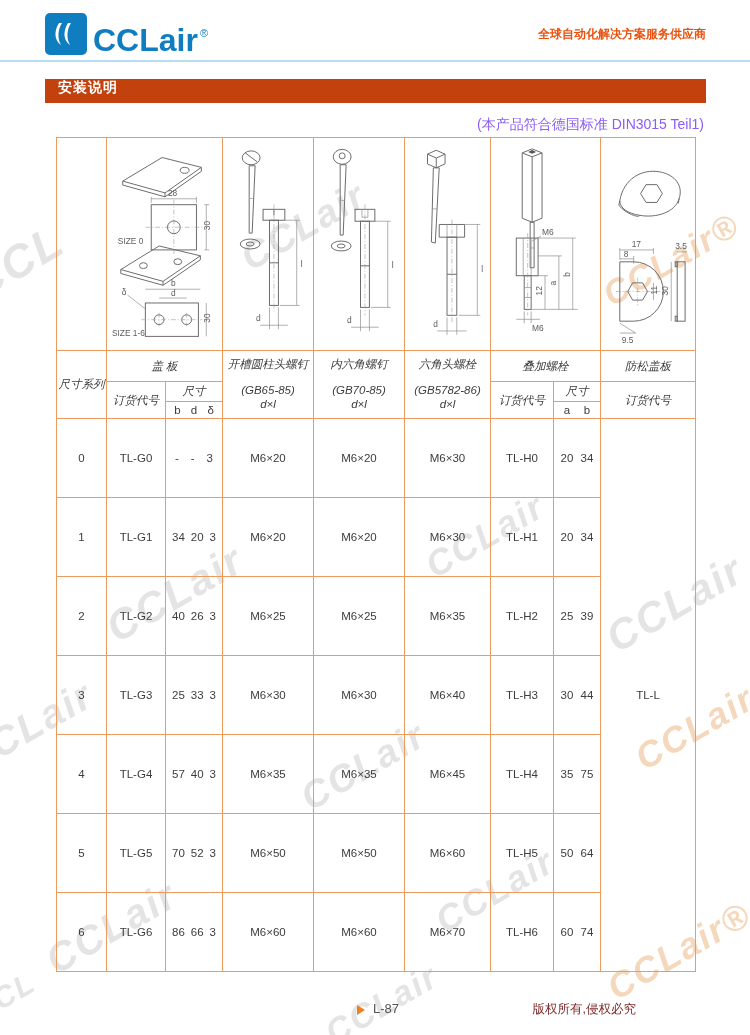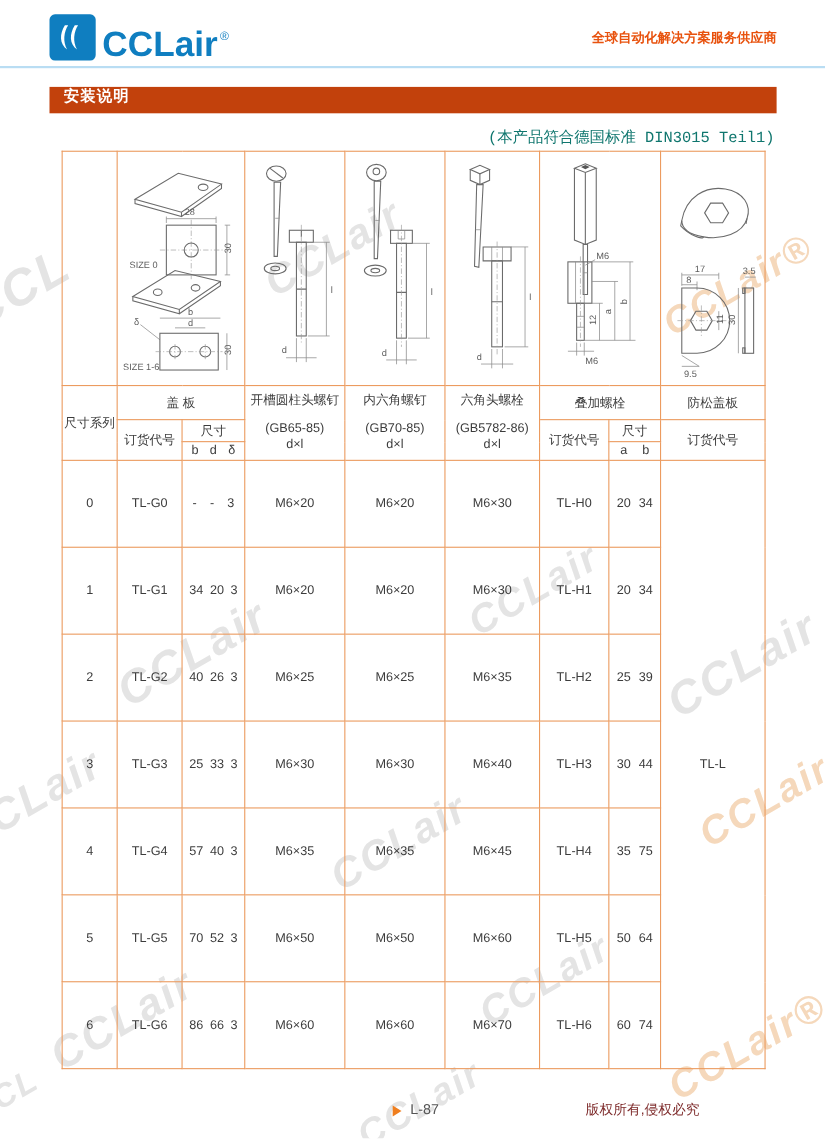--- a/index.html
+++ b/index.html
@@ -18,29 +18,29 @@
             align-items:center;justify-content:center;}
   .logo-text{font-size:32px;font-weight:bold;color:#0f7ec0;margin-left:6px;line-height:0.9;}
   .logo-reg{font-size:11px;color:#0f7ec0;vertical-align:top;position:relative;top:-16px;left:2px;}
   .slogan{position:absolute;right:44px;top:26px;font-size:12px;font-weight:bold;color:#e8520e;}
   .hdr-line{position:absolute;left:0;top:60px;width:750px;height:2px;background:#b9ddf3;}
   
   .section-bar{position:absolute;left:45px;top:79px;width:661px;height:24px;background:#c2410c;
                z-index:2;display:flex;}
   .section-bar span{color:#ffffff;font-size:14px;font-weight:bold;padding-left:13px;letter-spacing:1px;}
   
-  .din-note{position:absolute;right:46px;top:116px;font-size:14px;color:#0f766e;z-index:2;font-family:Liberation Mono, monospace;}
+  .din-note{position:absolute;right:46px;top:116px;font-size:14px;color:#8b5cf6;z-index:2;}
   
   table.spec{position:absolute;left:56px;top:137px;z-index:1;border-collapse:collapse;
              table-layout:fixed;width:639px;background:transparent;padding-left:48px;}
   table.spec td{border:1.5px solid #ec9b5f;text-align:center;vertical-align:middle;
                 padding:0;font-size:11.5px;color:#3c3c3c;background:transparent;}
   tr.r-draw{height:213px;} tr.r-h1{height:31px;} tr.r-h2{height:20px;} tr.r-h3{height:17px;}
   tr.r-data{height:79px;}
-  td.hd{font-size:12px;}
+  td.hd{font-size:12px;font-style:italic;}
   .gb-cell div{line-height:1.25;}
   .gb-cell .gb-name{margin-bottom:11px;}
   .triple,.pair{display:flex;justify-content:space-around;align-items:center;padding:0 3px;}
   .lock-cell{font-size:11.5px;}
   
   .drawcell svg{display:block;margin:0 auto;}
   .dline{stroke:#6b6b6b;stroke-width:1;fill:none;}
   .dthin{stroke:#8d8d8d;stroke-width:0.7;fill:none;}
   .dcl{stroke:#9a9a9a;stroke-width:0.6;fill:none;stroke-dasharray:5 2 1 2;}
   text.dlab{font-size:8.5px;fill:#5c5c5c;font-family:"Liberation Sans","DejaVu Sans",sans-serif;}

